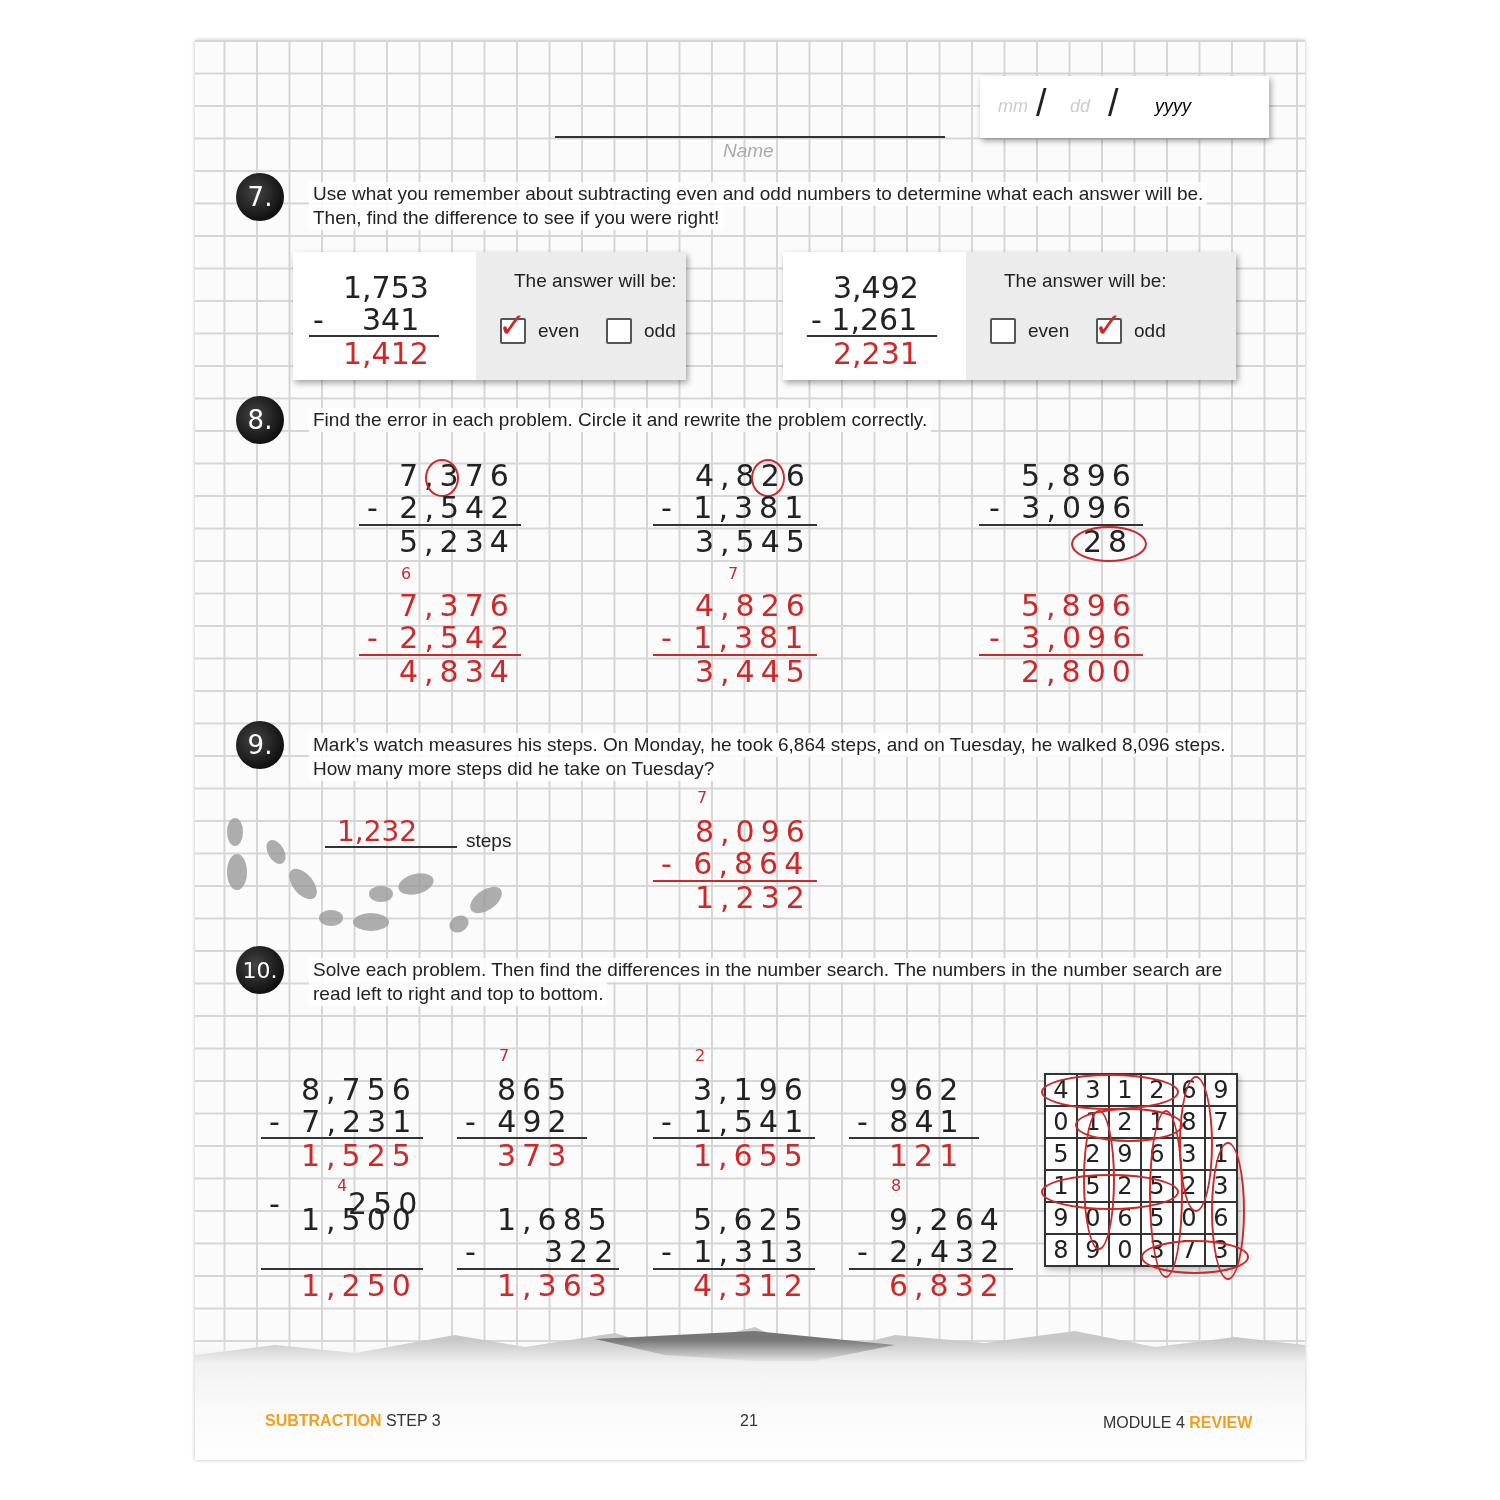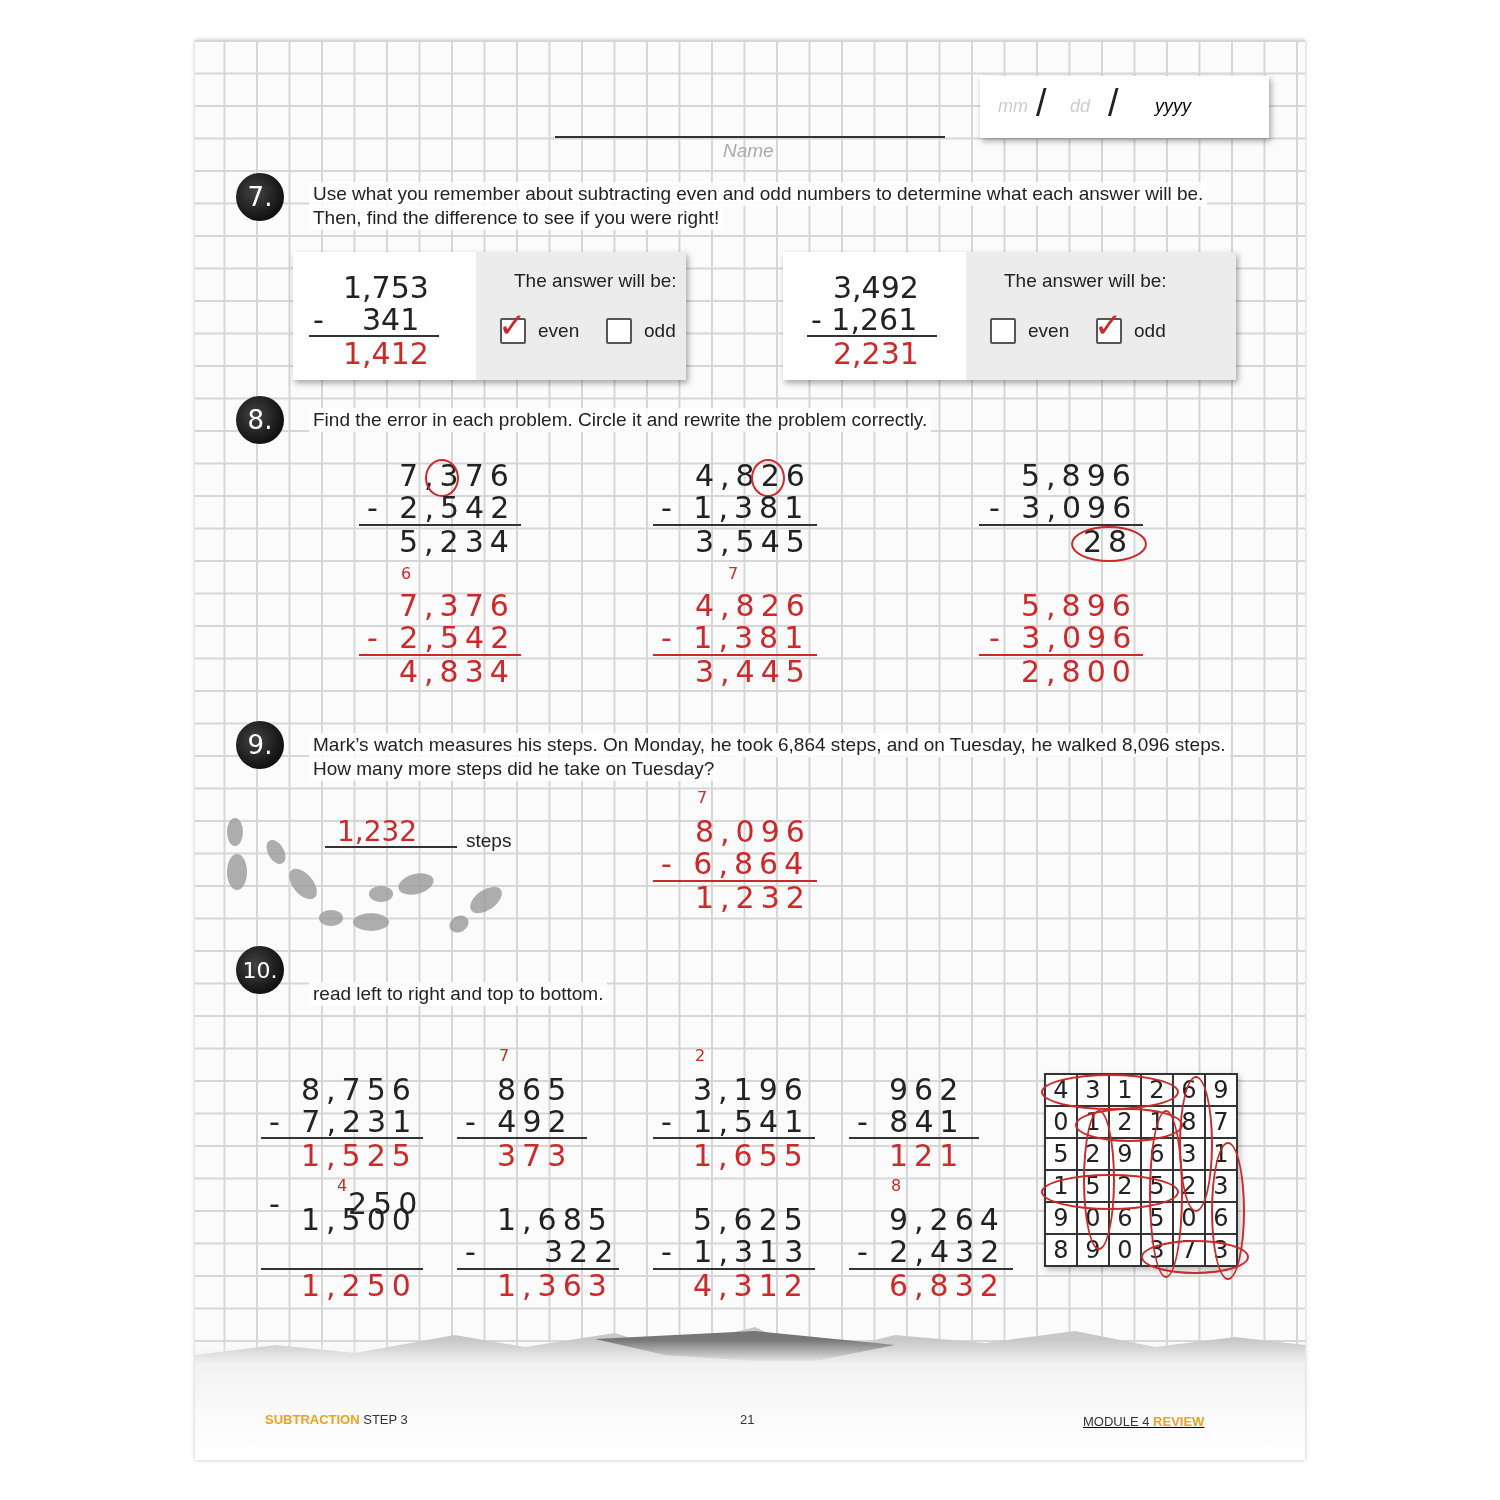--- a/index.html
+++ b/index.html
@@ -16,21 +16,21 @@
     color:#fff;font-size:26px;display:flex;align-items:center;justify-content:center;font-family:"DejaVu Sans",sans-serif;}
   .qtext{position:absolute;font-size:19px;color:#222;line-height:24px;background:rgba(255,255,255,.85);padding:0 4px;margin-left:20px;}
   .card{position:absolute;background:#fff;box-shadow:2px 3px 6px rgba(0,0,0,.35);padding-left:29px;}
   .card .right{position:absolute;top:0;bottom:0;background:#ececec;}
   .cb{position:absolute;width:22px;height:22px;border:2px solid #555;background:#fff;border-radius:2px;}
   .check{position:absolute;color:#cc2a2a;font-size:34px;line-height:1;}
   .small{font-size:16px;color:#cc2a2a;font-family:"DejaVu Sans",sans-serif;}
   .circle{position:absolute;border:2px solid #cc2a2a;border-radius:50%;}
   .grid6{position:absolute;border-collapse:collapse;background:#fff;box-shadow:2px 3px 6px rgba(0,0,0,.25);}
   .grid6 td{width:30px;height:30px;border:2px solid #333;text-align:center;font-size:24px;font-family:"DejaVu Sans",sans-serif;padding:0;color:#222;}
-  .footer{position:absolute;font-size:13px;}
+  .footer{position:absolute;font-size:16px;}
   .orange{color:#f0a020;font-weight:bold;}
   .snow{position:absolute;left:0;right:0;bottom:0;height:120px;
     background:linear-gradient(180deg,rgba(255,255,255,0) 0%,#f2f2f2 20%,#fafafa 60%,#ffffff 100%);}
   .ridge{position:absolute;left:0;bottom:95px;width:1110px;height:40px;}
 </style>
 </head>
 <body>
 
 <div class="page">
 
@@ -137,20 +137,21 @@
   <div class="abs" style="left:130px;top:806px;width:132px;height:2px;background:#333;"></div>
   <div class="abs" style="left:271px;top:790px;font-size:19px;color:#222;">steps</div>
 
   <div class="small abs" style="left:502px;top:748px;">7</div>
   <div class="num abs red" style="left:500px;top:774px;letter-spacing:6px;">8,096</div>
   <div class="num abs red" style="left:466px;top:806px;letter-spacing:6px;">- 6,864</div>
   <div class="rule red" style="left:458px;top:840px;width:164px;"></div>
   <div class="num abs red" style="left:500px;top:840px;letter-spacing:6px;">1,232</div>
 
   <div class="badge" style="left:41px;top:906px;font-size:22px;">10.</div>
+  <div class="qtext" style="left:94px;top:918px;">Solve each problem. Then find the differences in the number search. The numbers in the number search are</div>
   <div class="qtext" style="left:94px;top:942px;">read left to right and top to bottom.</div>
 
   <div class="num abs" style="left:106px;top:1032px;letter-spacing:6px;">8,756</div>
   <div class="num abs" style="left:74px;top:1064px;letter-spacing:6px;">- 7,231</div>
   <div class="rule" style="left:66px;top:1097px;width:162px;"></div>
   <div class="num abs red" style="left:106px;top:1098px;letter-spacing:6px;">1,525</div>
 
   <div class="small abs" style="left:304px;top:1006px;">7</div>
   <div class="num abs" style="left:302px;top:1032px;letter-spacing:6px;">865</div>
   <div class="num abs" style="left:270px;top:1064px;letter-spacing:6px;">- 492</div>
@@ -255,16 +256,16 @@
   <svg class="ridge" viewBox="0 0 1110 40" preserveAspectRatio="none">
     <path d="M0,30 L80,20 L160,28 L260,10 L330,22 L420,8 L470,24 L560,2 L620,30 L700,10 L790,18 L880,6 L960,22 L1040,12 L1110,20 L1110,40 L0,40 Z" fill="#c8c8c8"></path>
     <path d="M400,14 L470,30 L560,36 L620,36 L700,20 L640,14 L560,6 Z" fill="#777"></path>
   </svg>
   <div class="snow"></div>
 
   <div class="footer" style="left:70px;top:1372px;">
     <span class="orange">SUBTRACTION</span><span style="color:#333;"> STEP 3</span>
   </div>
   <div class="footer" style="left:545px;top:1372px;color:#333;">21</div>
-  <div class="footer" style="left:888px;top:1374px;text-decoration:underline;">
+  <div class="footer" style="left:908px;top:1374px;">
     <span style="color:#333;">MODULE 4 </span><span class="orange">REVIEW</span>
   </div>
 </div>
 
 </body></html>

